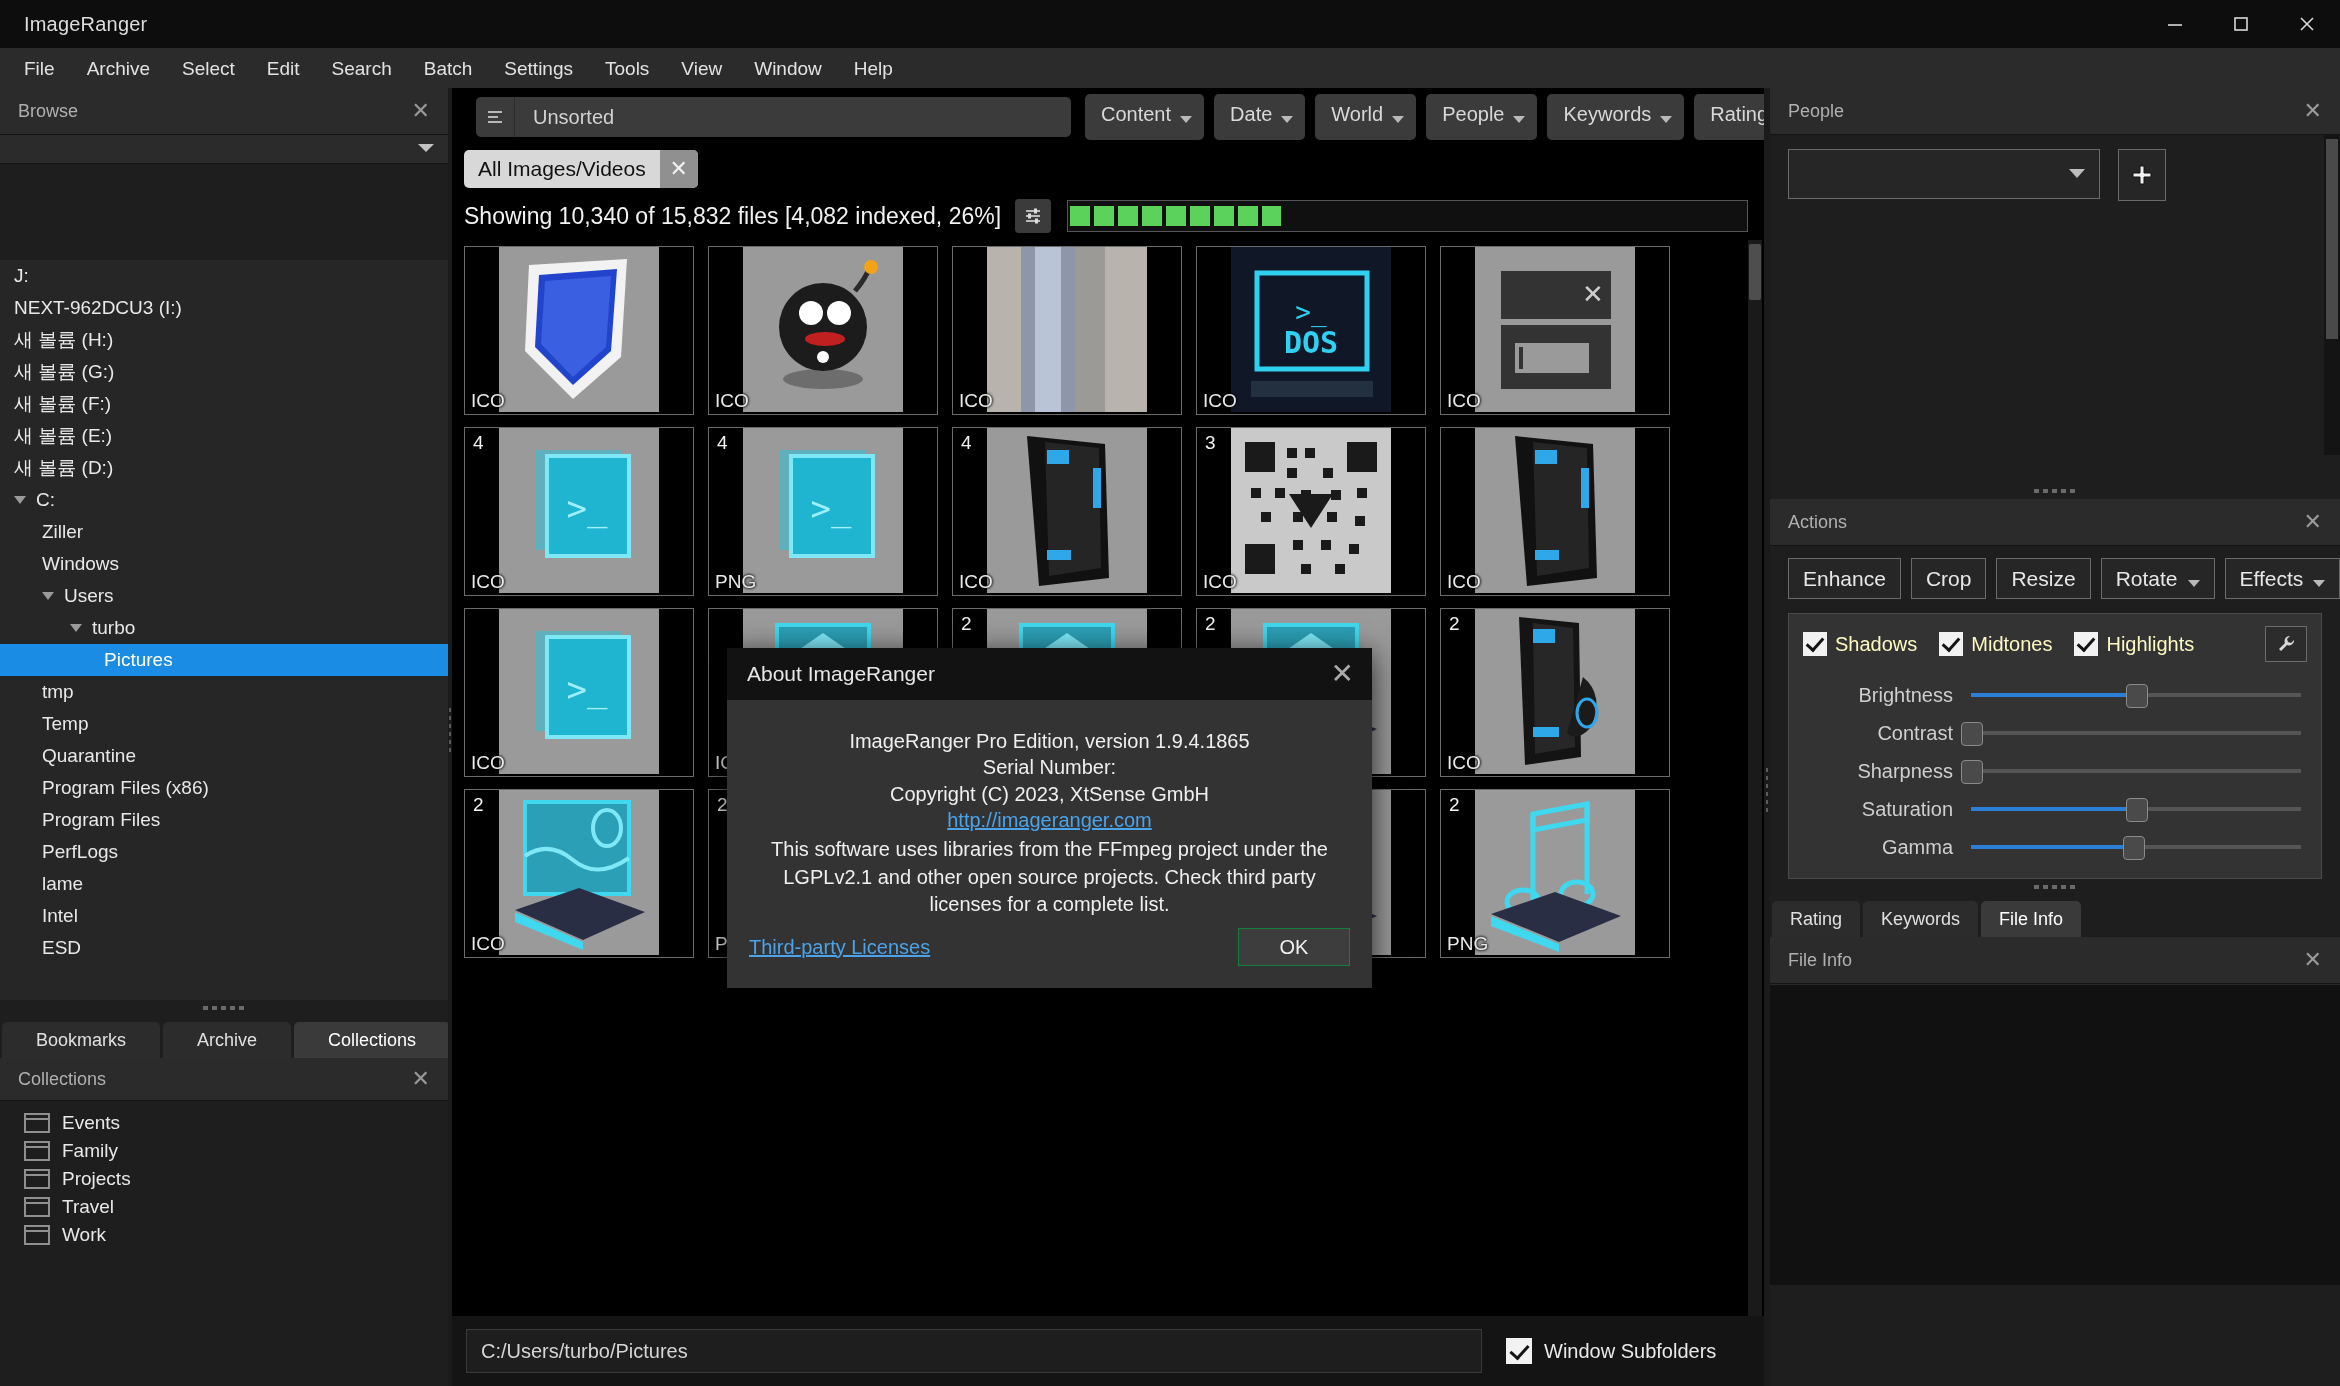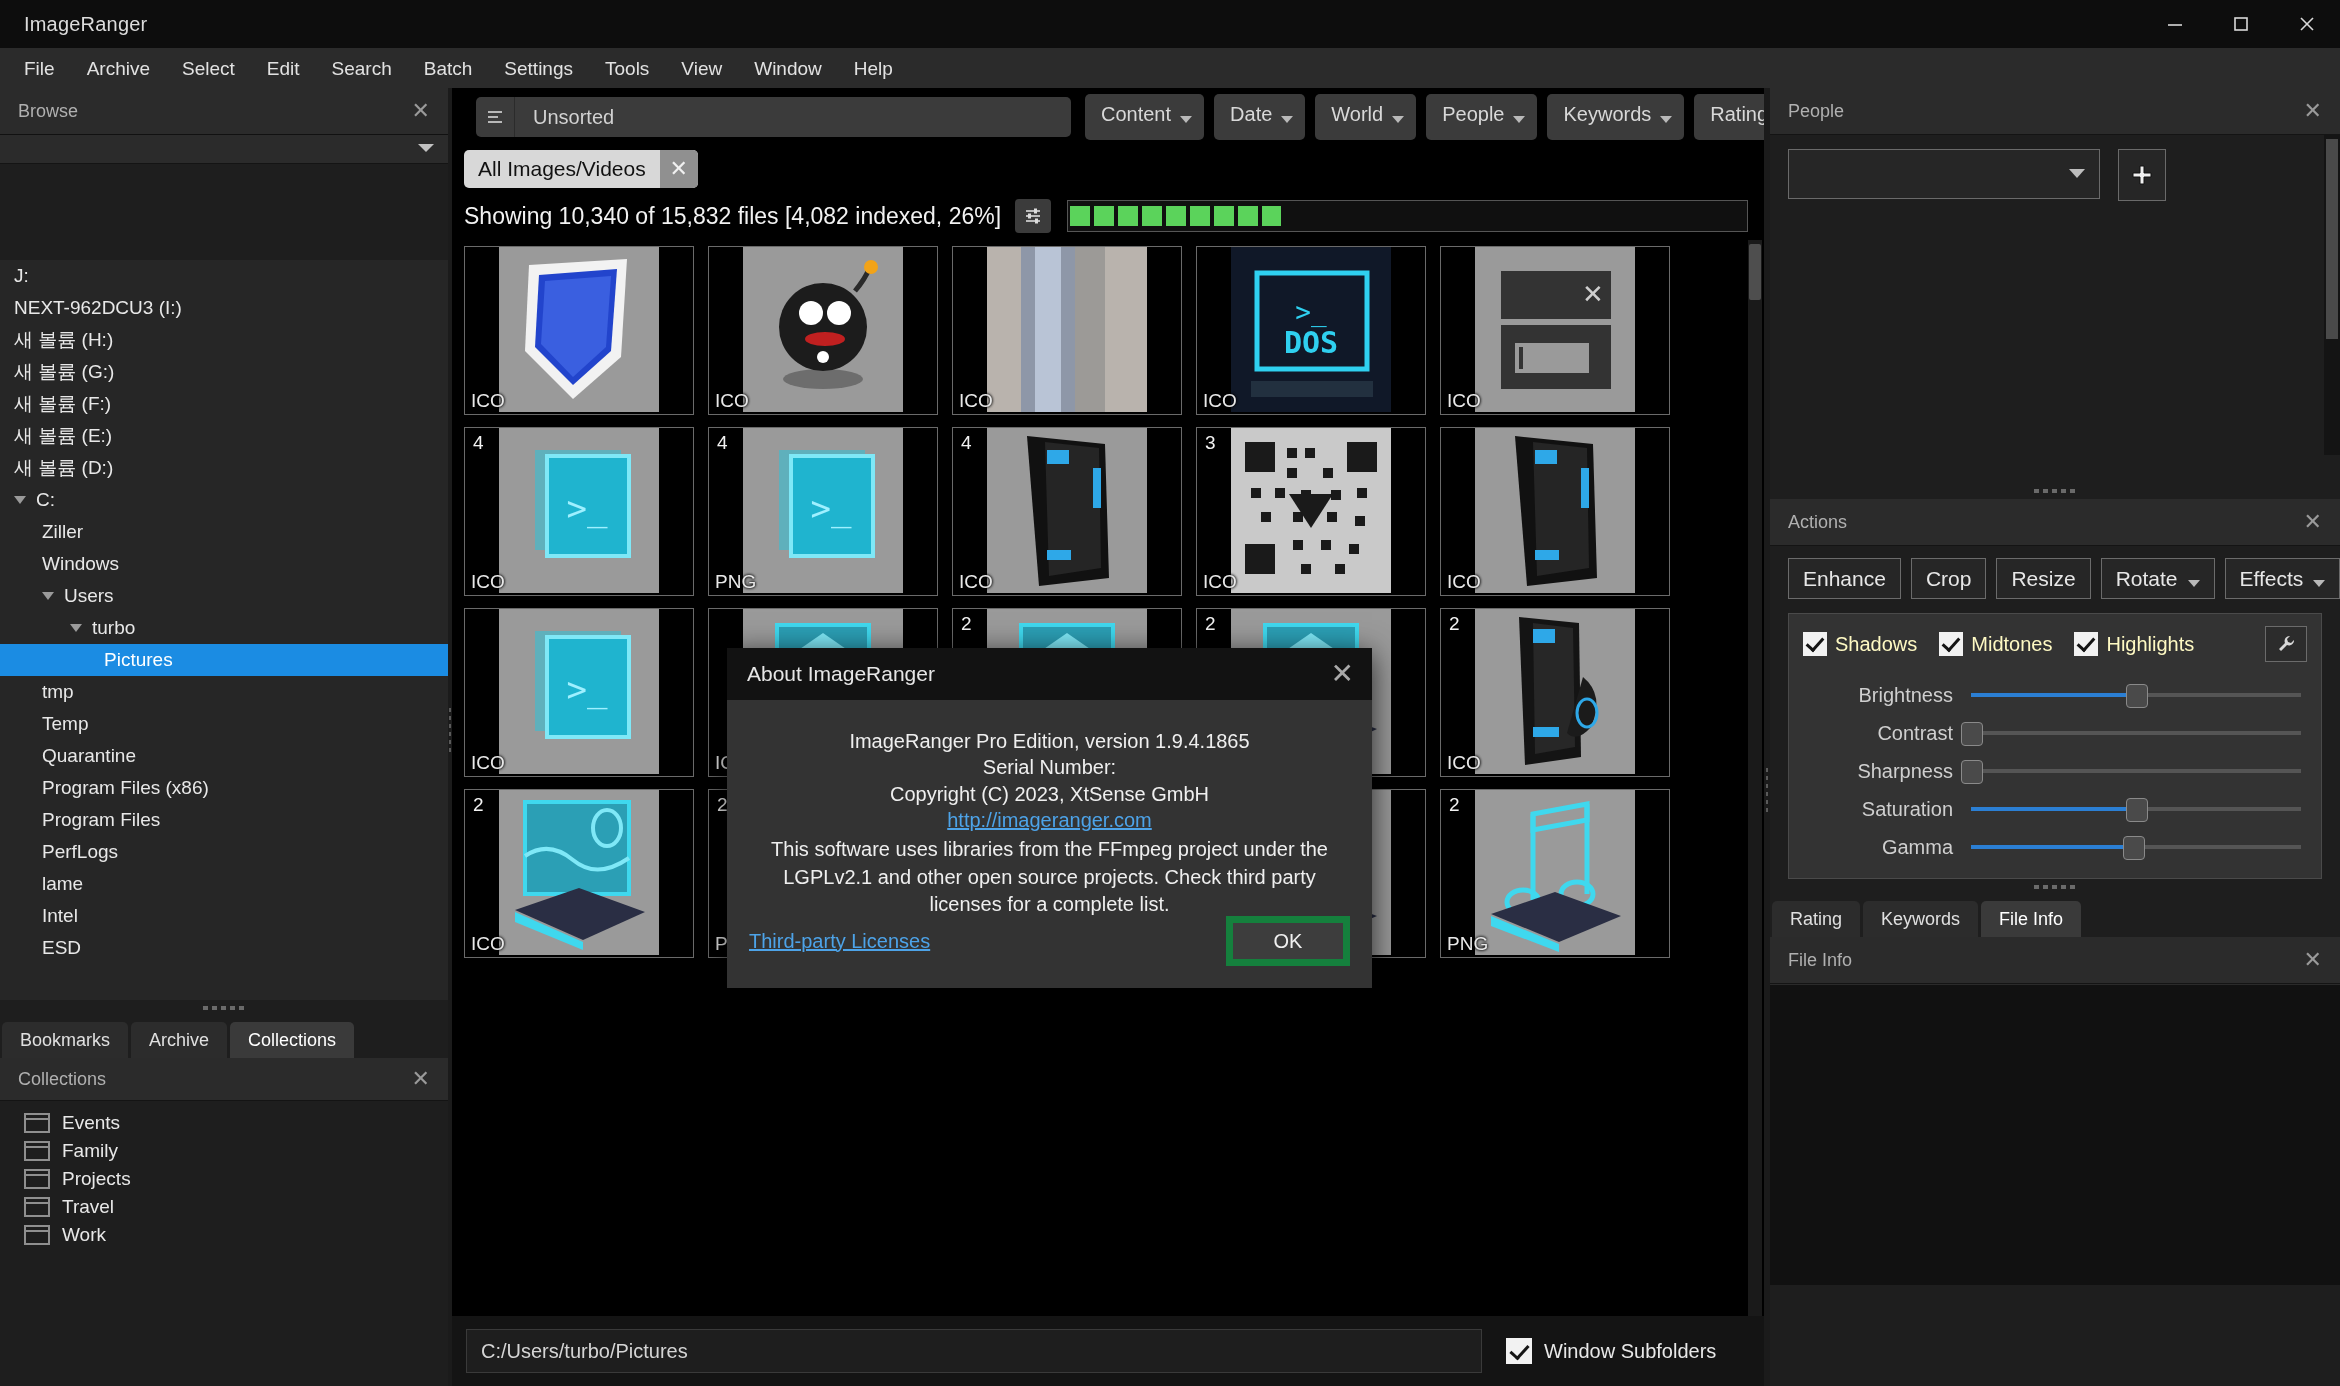--- a/index.html
+++ b/index.html
@@ -46,21 +46,21 @@
   .tw{width:0;height:0;margin-right:10px;flex:0 0 auto;}
   .tw.down{border-left:6px solid transparent;border-right:6px solid transparent;border-top:8px solid #9a9a9a;}
   .tree-row.sel{background:#1b8ce3;color:#fff;}
 
   .leftbot{position:absolute;left:0;top:912px;width:448px;height:474px;background:#1e1e1e;}
   .grip{height:16px;display:flex;align-items:center;justify-content:center;}
   .grip i{display:block;width:42px;height:4px;
     background:repeating-linear-gradient(to right,#6a6a6a 0 5px,transparent 5px 9px);}
   .tabs{display:flex;height:42px;align-items:flex-end;padding-left:2px;}
   .tab{
-    font-size:18px;color:#e0e0e0;padding:9px 18px;background:#2c2c2c;
+    font-size:18px;color:#e0e0e0;padding:9px 34px;background:#2c2c2c;
     border-top-left-radius:5px;border-top-right-radius:5px;margin-right:3px;line-height:1;
   }
   .tab.active{background:#3a3a3a;color:#fff;}
   .coll-head{height:42px;background:#2b2b2b;display:flex;align-items:center;border-bottom:1px solid #141414;}
   .coll-head .ttl{font-size:18px;color:#b0b0b0;margin-left:18px;}
   .coll-head .xbtn{margin-left:auto;margin-right:18px;color:#9a9a9a;font-size:22px;line-height:1;}
   .coll-list{padding:8px 0 0 24px;background:#1e1e1e;}
   .coll-item{height:28px;display:flex;align-items:center;font-size:19px;color:#e8e8e8;}
   .coll-ico{width:22px;height:16px;border:2px solid #8f8f8f;margin-right:12px;position:relative;flex:0 0 auto;}
   .coll-ico:after{content:"";position:absolute;left:0;top:3px;width:100%;height:2px;background:#8f8f8f;}
@@ -171,21 +171,21 @@
   .modal-head{height:52px;background:#121212;display:flex;align-items:center;}
   .modal-title{font-size:21px;color:#e6e6e6;font-weight:normal;margin-left:20px;}
   .modal-x{margin-left:auto;margin-right:18px;color:#a9a9a9;font-size:28px;line-height:1;}
   .modal-body{padding:28px 22px 0 22px;text-align:center;}
   .mline{font-size:20px;color:#efefef;line-height:1.32;}
   .mlink{font-size:20px;color:#4da3e8;text-decoration:underline;display:inline-block;margin:2px 0;}
   .mpara{font-size:20px;color:#efefef;line-height:1.38;margin-top:2px;}
   .modal-foot{position:absolute;left:0;bottom:22px;width:645px;display:flex;align-items:center;padding:0 22px;
     box-sizing:border-box;}
   .tpl{font-size:20px;color:#4da3e8;text-decoration:underline;}
-  .ok-btn{margin-left:auto;width:110px;height:36px;background:#3d3d3d;border:7px solid #15803d;
+  .ok-btn{margin-left:auto;width:110px;height:36px;background:#3d3d3d;border:1px solid #15803d;
     display:flex;align-items:center;justify-content:center;font-size:20px;color:#f0f0f0;}
 </style>
 </head>
 <body>
 
 <div class="app">
 
   <div class="titlebar">
     <div class="title-text">ImageRanger</div>
     <div class="win-btns">

